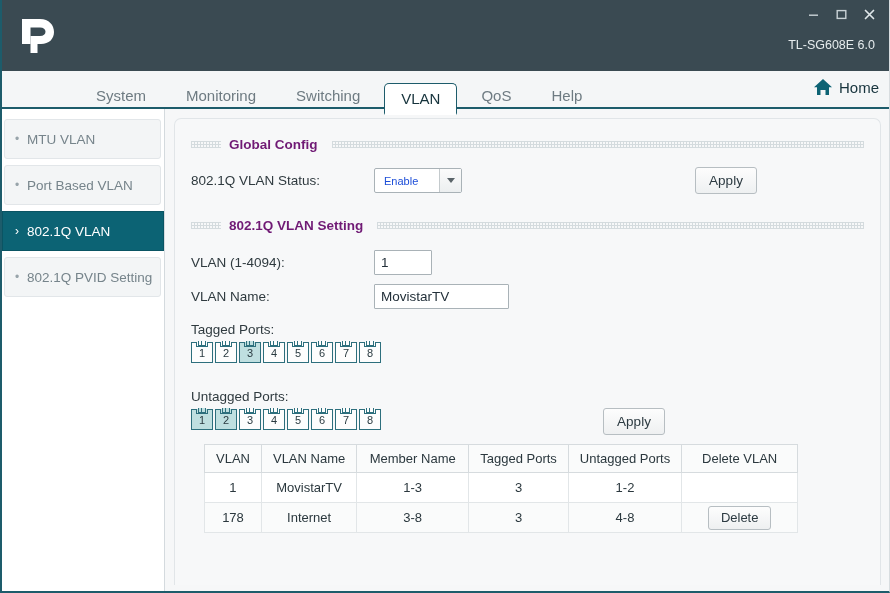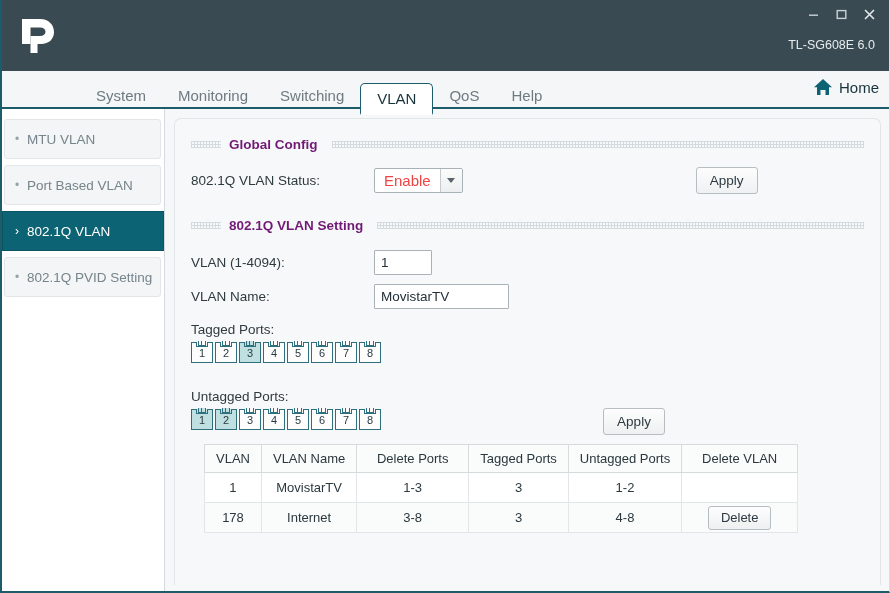--- a/index.html
+++ b/index.html
@@ -55,21 +55,21 @@
 
   
   .navbar {
     position: relative;
     height: 38px;
     background: #f4f6f7;
     border-bottom: 2px solid #1d5c6b;
     display: flex;
     align-items: flex-end;
   }
-  .tabs { display: flex; align-items: flex-end; margin-left: 78px; height: 38px; }
+  .tabs { display: flex; align-items: flex-end; margin-left: 78px; height: 38px; gap: 8px; }
   .tab {
     padding: 0 16px;
     height: 30px;
     line-height: 30px;
     font-size: 15px;
     color: #6e7b82;
     position: relative;
     top: 4px;
   }
   .tab.active {
@@ -176,22 +176,22 @@
   .select-box {
     display: flex; align-items: stretch;
     height: 25px;
     border: 1px solid #a9b2b7;
     background: #ffffff;
     border-radius: 2px;
   }
   .select-val {
     min-width: 64px;
     padding: 0 9px;
-    font-size: 15px;
-    color: #ef4444;
+    font-size: 11px;
+    color: #1d4ed8;
     display: flex; align-items: center;
   }
   .select-arrow {
     width: 22px;
     border-left: 1px solid #c4cacd;
     background: linear-gradient(#fbfbfb, #eceff0);
     display: flex; align-items: center; justify-content: center;
   }
   .caret {
     width: 0; height: 0;
@@ -486,21 +486,21 @@
           </div>
           <button class="btn" style="margin-left:222px; margin-bottom:-5px;">Apply</button>
         </div>
 
         <div class="tbl-wrap">
           <table class="vlan">
             <thead>
               <tr>
                 <th>VLAN</th>
                 <th>VLAN Name</th>
-                <th>Delete Ports</th>
+                <th>Member Name</th>
                 <th>Tagged Ports</th>
                 <th>Untagged Ports</th>
                 <th>Delete VLAN</th>
               </tr>
             </thead>
             <tbody id="vlan-rows">
                 <tr>
                   <td style="width: 52px;">1</td>
                   <td style="width: 90px;">MovistarTV</td>
                   <td style="width: 112px;">1-3</td>

